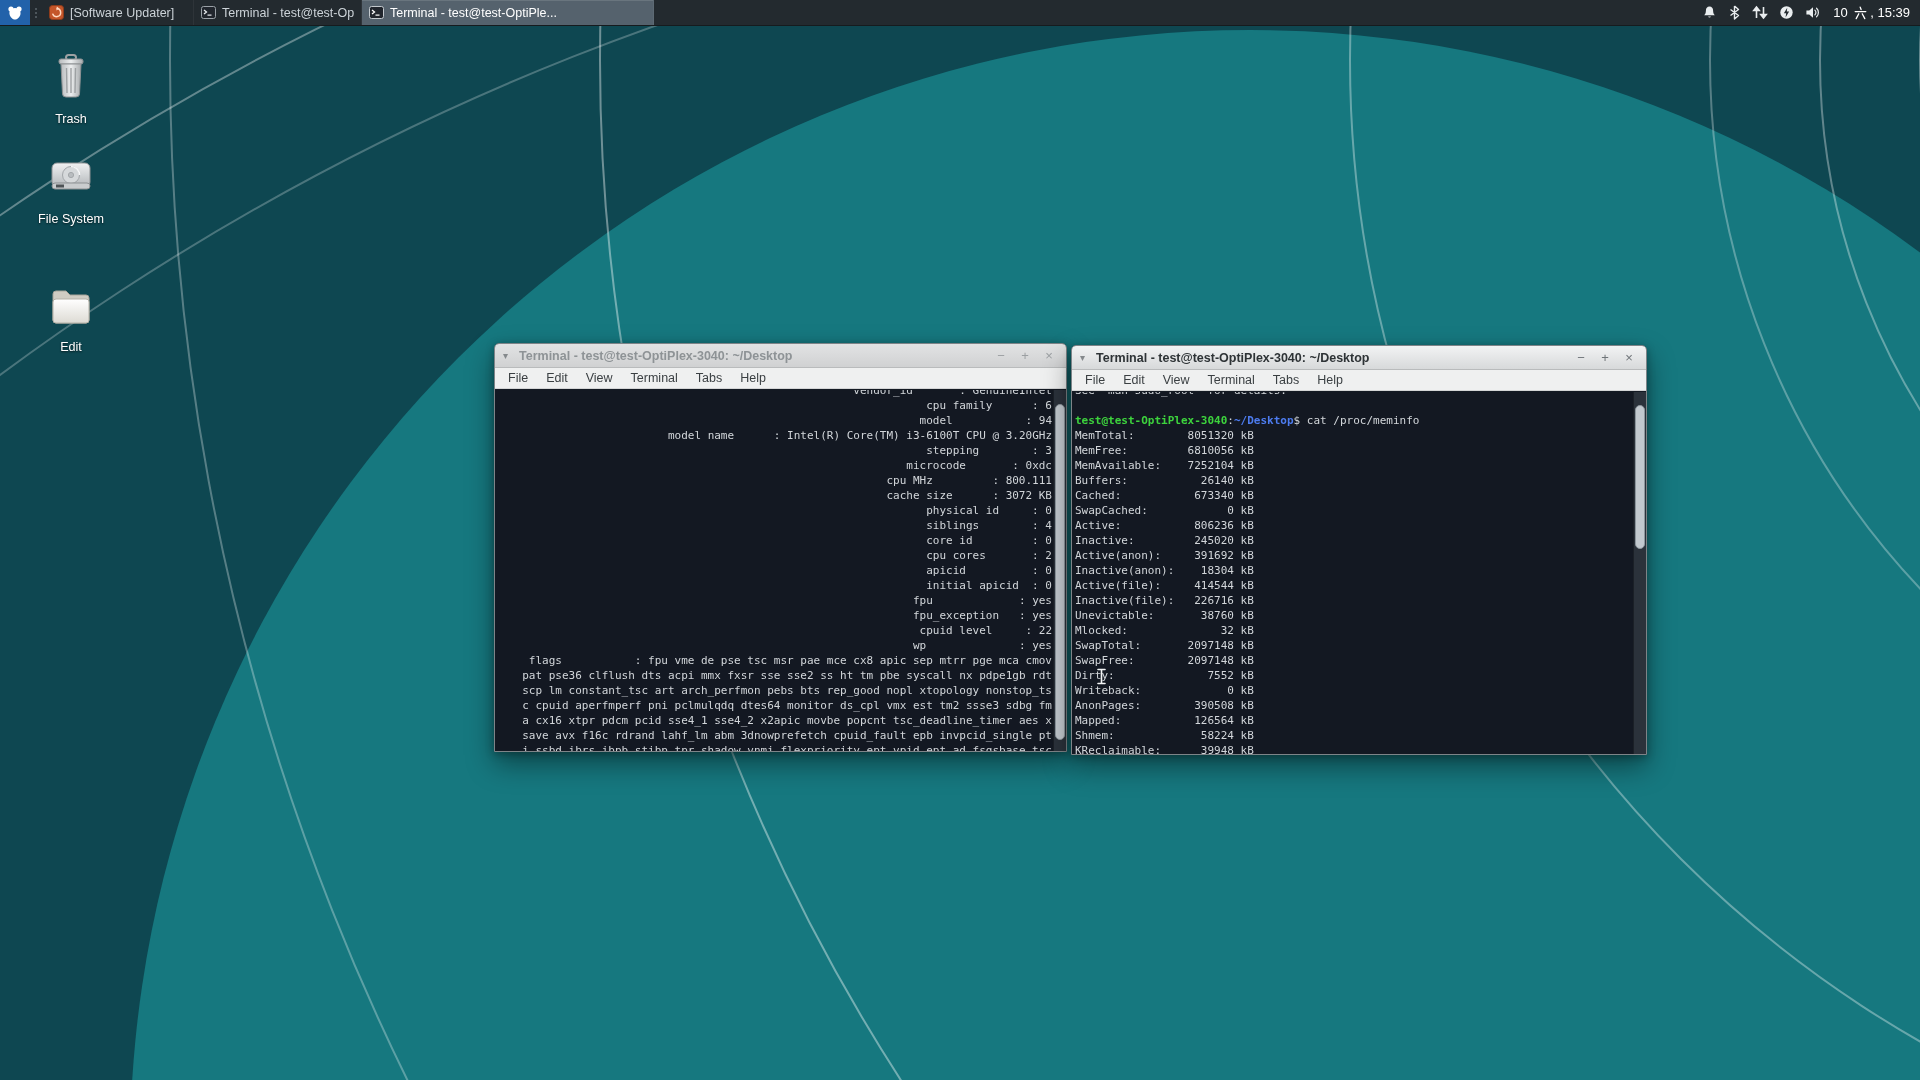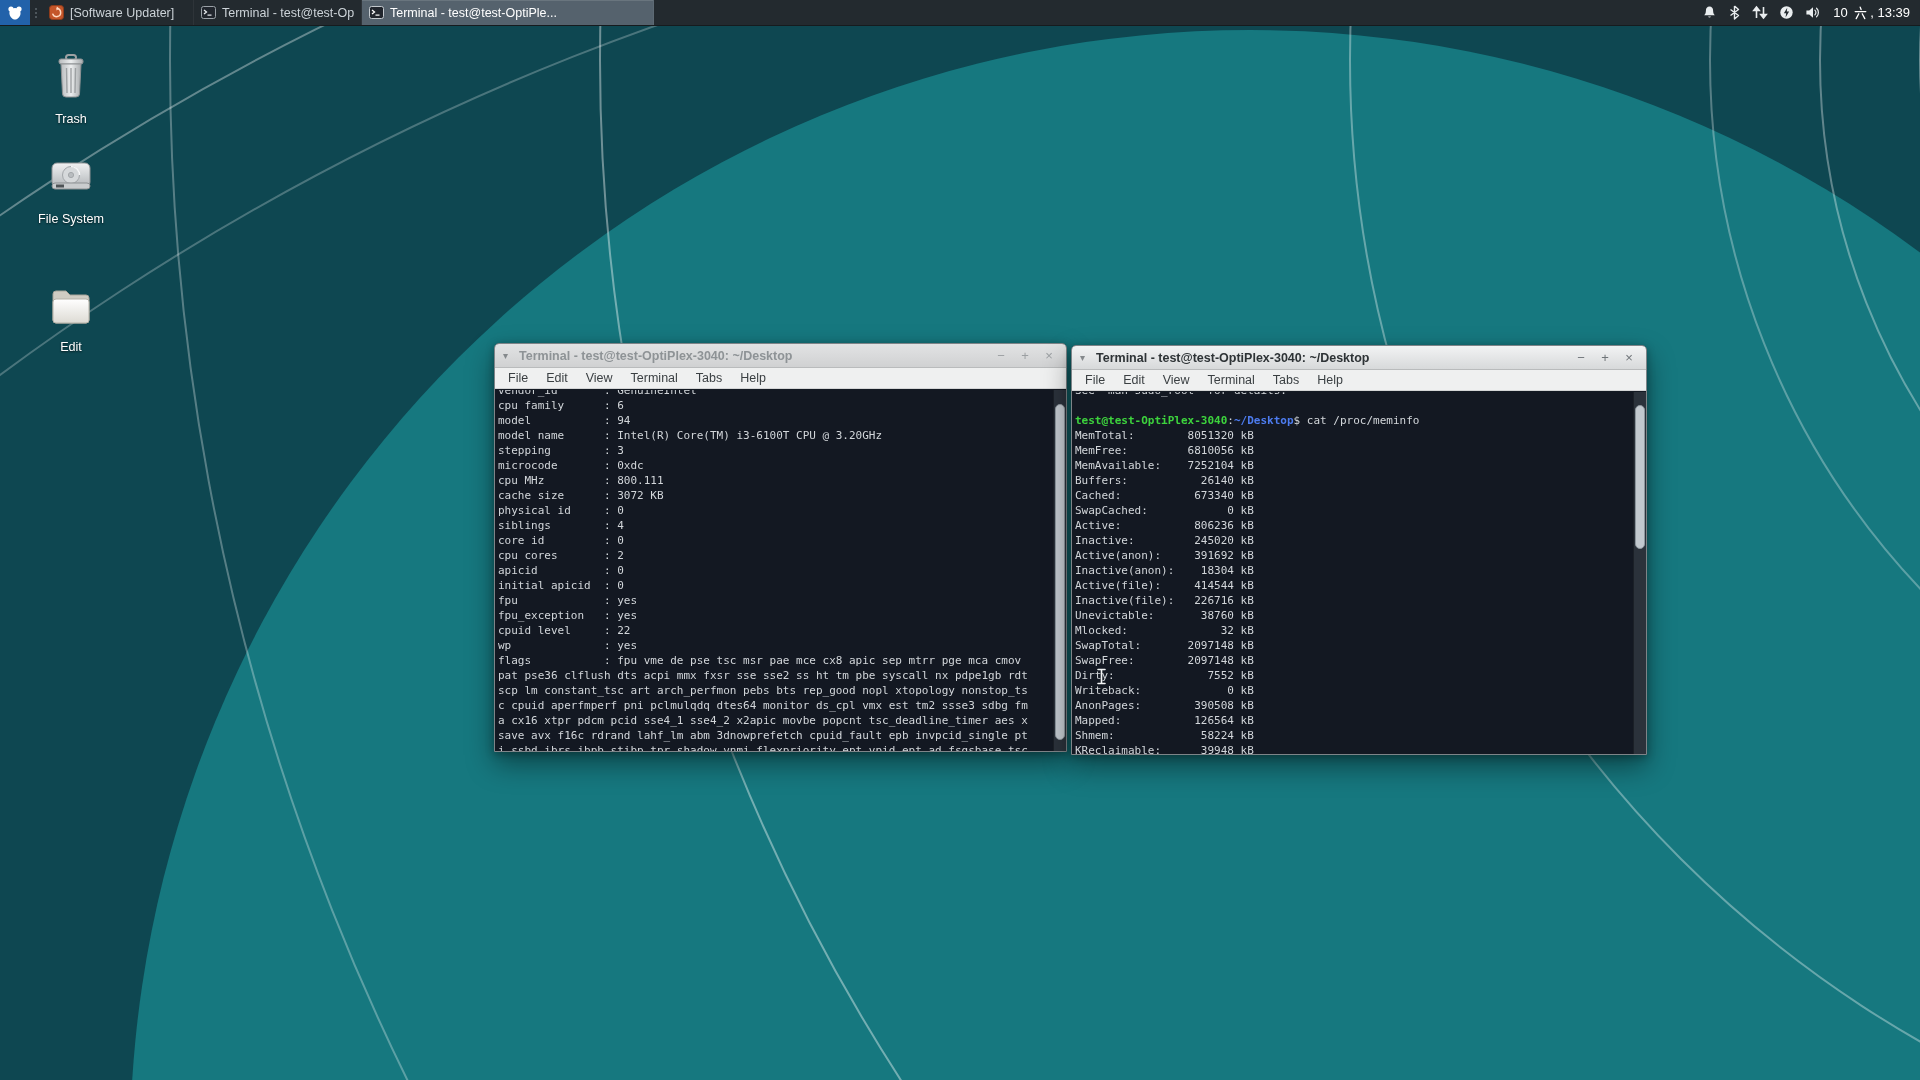--- a/index.html
+++ b/index.html
@@ -50,21 +50,21 @@
   .wbtn { width:18px; text-align:center; font-size:13px; color:#6f7478; cursor:pointer; }
   .inactive .wbtn { color:#9b9fa2; }
 
   .menubar { height:21px; background:#eff0f0; border-bottom:1px solid #d4d5d6; display:flex; align-items:center; padding:0 4px; }
   .menu-item { font-size:12.5px; color:#3a3f42; padding:1px 9px; cursor:pointer; }
 
   .tcontent { position:absolute; left:0; top:46px; right:0; bottom:0; background:var(--term_bg,#131822); overflow:hidden; cursor:text; }
   .tlines { position:absolute; left:3px; top:0; right:14px; bottom:0; overflow:hidden;
             font-family:"DejaVu Sans Mono", monospace; font-size:11px; line-height:15px;
             color:var(--term_fg,#d2d6da); white-space:pre; }
-  .win-left  .tlines { margin-top:-7px; }
+  .win-left  .tlines { margin-top:-7px;text-align:right; }
   .win-right .tlines { margin-top:-9px; }
   .tline { height:15px; }
   .c-fg { color:var(--term_fg,#d2d6da); }
   .c-green { color:var(--term_green,#3dd33d); font-weight:bold; }
   .c-blue { color:var(--term_blue,#4d7cf0); font-weight:bold; }
 
   .tscroll { position:absolute; right:0; top:0; bottom:0; width:13px; background:#2b323b; border-left:1px solid #1b2027; }
   .thumb { position:absolute; left:1px; right:1px; border-radius:6px; background:#c2c9cf; border:1px solid #8d969d; }
   .win-left  .thumb { top:4%; height:93%; }
   .win-right .thumb { top:3.5%; height:40%; }
@@ -173,21 +173,21 @@
     </div>
 
     <div class="clock">
       <span>10 </span>
       <svg width="13" height="14" viewBox="0 0 13 14" fill="none" stroke="#ffffff" stroke-width="1.3" stroke-linecap="round">
         <path d="M6.2 1.2 L7.1 3.6"></path>
         <path d="M1.2 5.6 L11.8 5.6"></path>
         <path d="M4.8 7.8 L2.2 12.6"></path>
         <path d="M8.2 7.8 L10.8 12.6"></path>
       </svg>
-      <span>, 13:39</span>
+      <span>, 15:39</span>
     </div>
   </div>
 
   <div class="dicon trash">
     <svg class="ic" width="48" height="48" viewBox="0 0 48 48">
       <defs>
         <linearGradient id="g-metal" x1="0" y1="0" x2="1" y2="0">
           <stop offset="0" stop-color="#b9bcbe"></stop>
             <stop offset="0.5" stop-color="#eceeef"></stop>
             <stop offset="1" stop-color="#a7abad"></stop>

